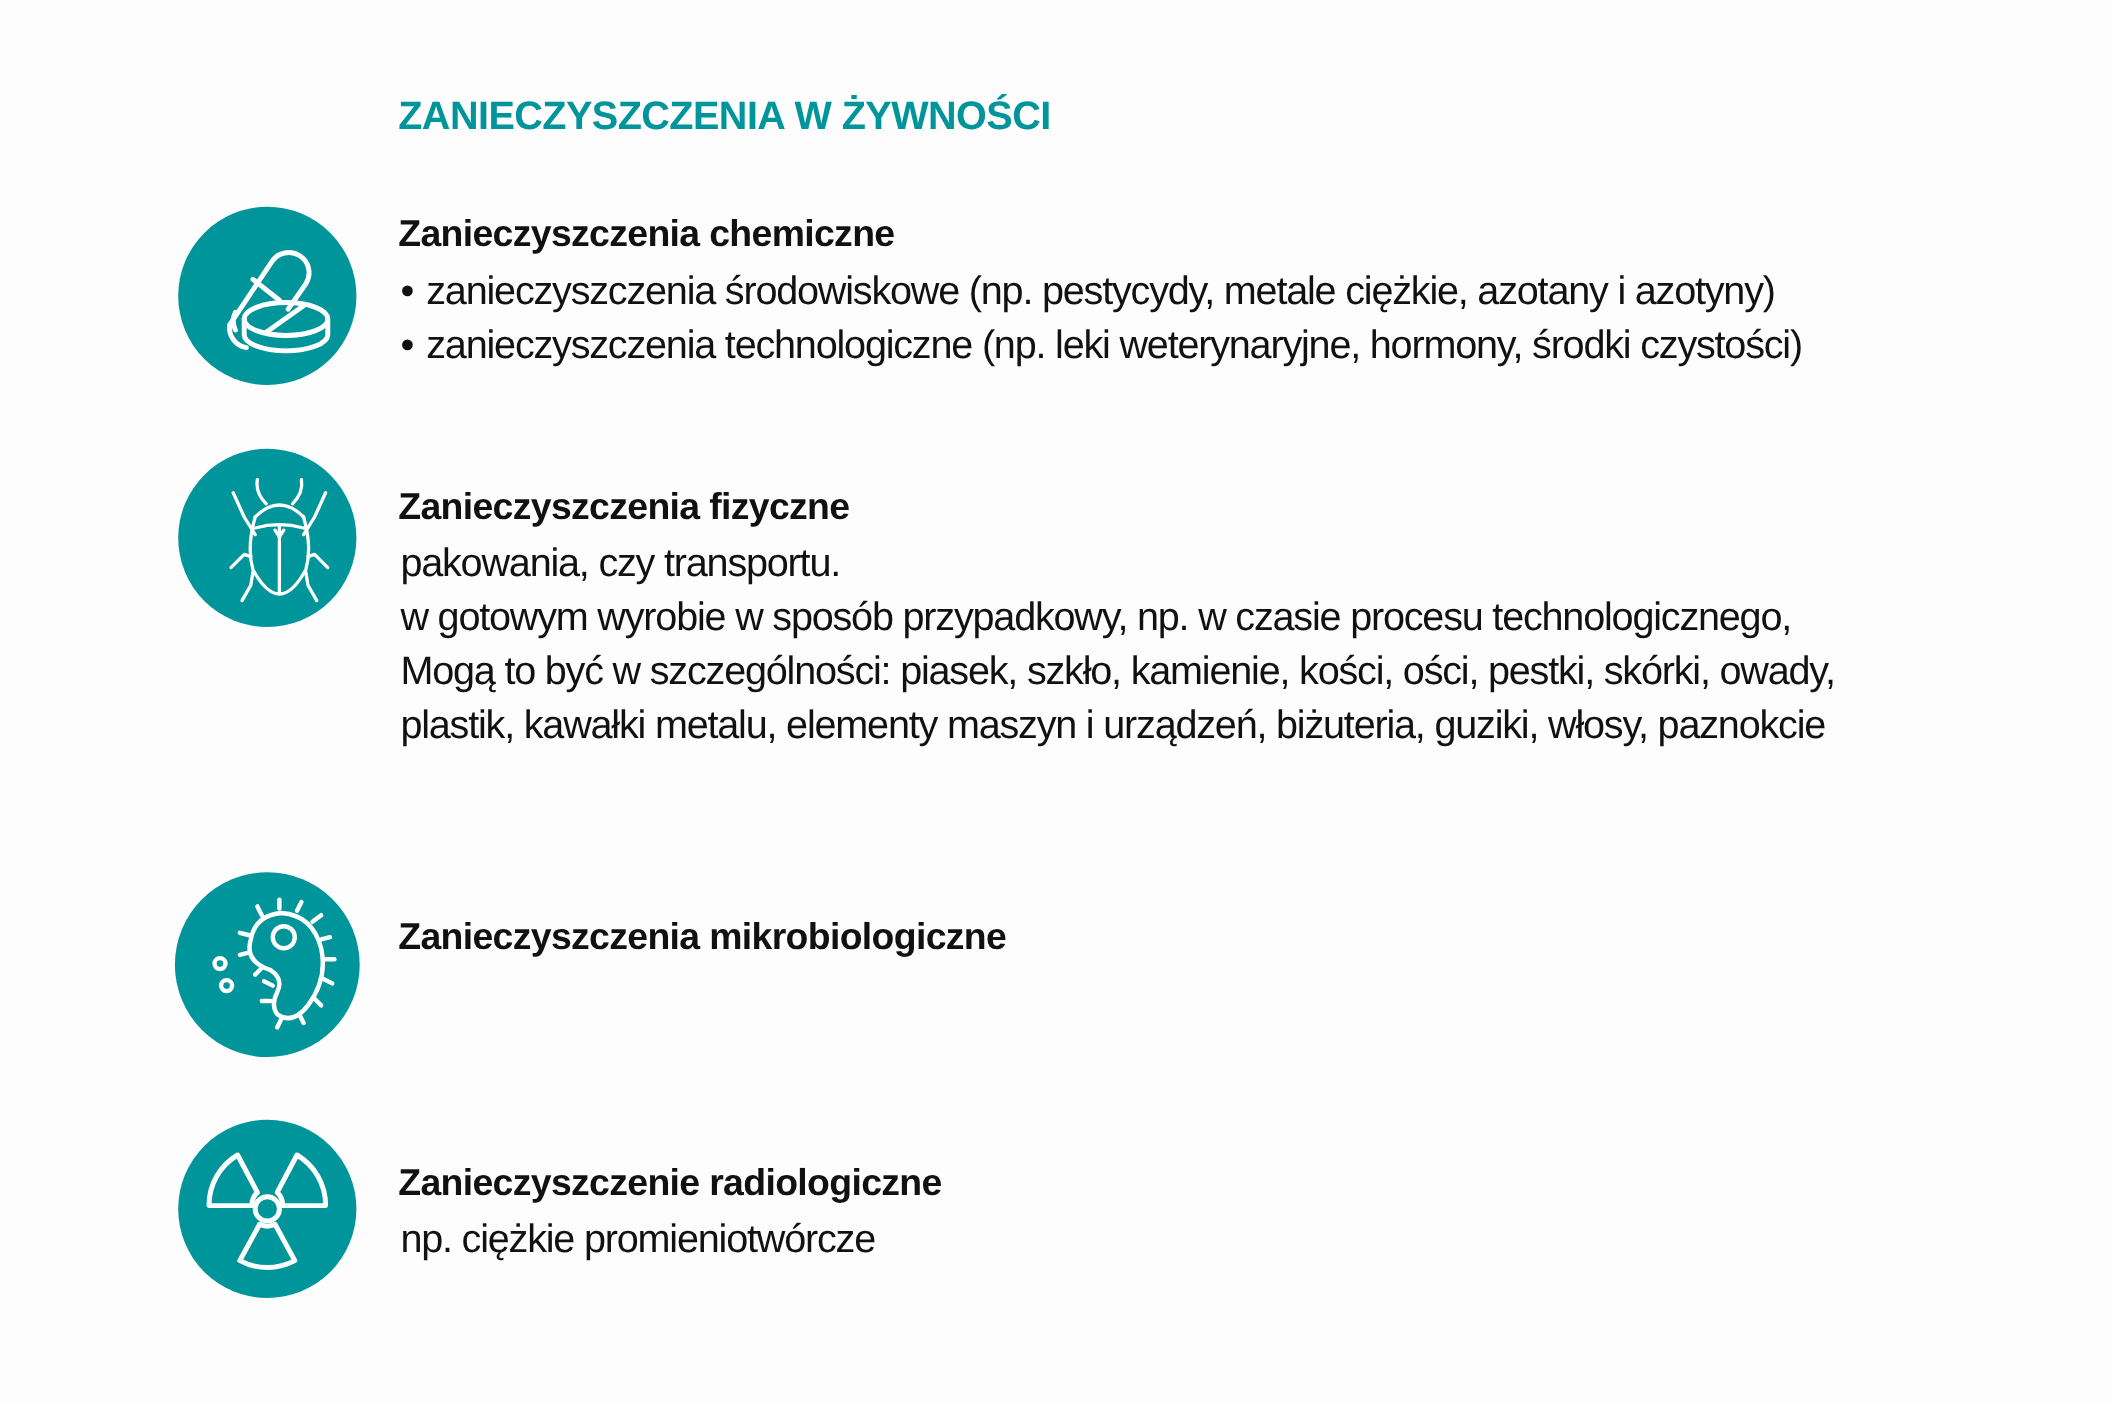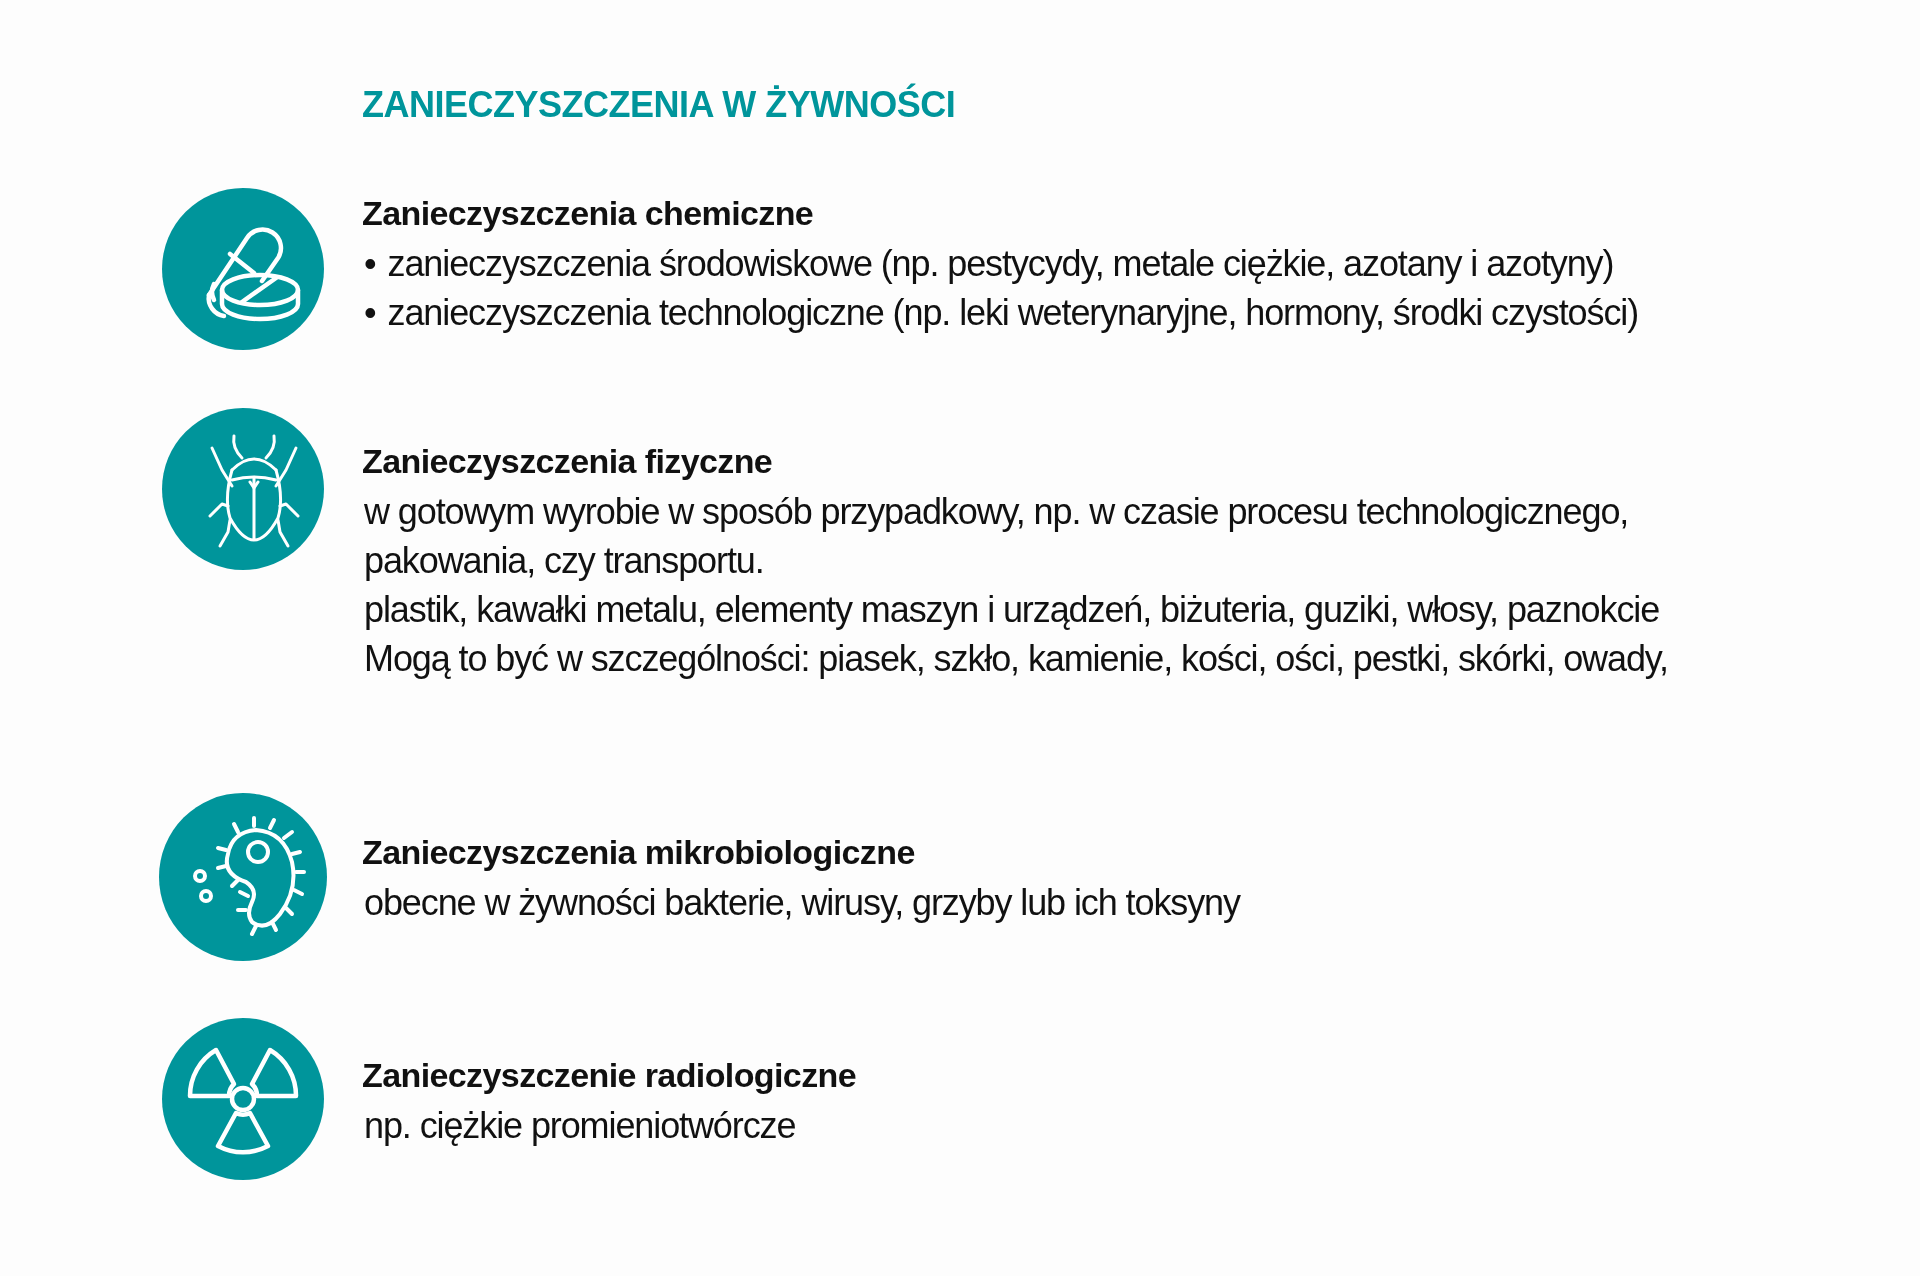--- a/index.html
+++ b/index.html
@@ -102,24 +102,24 @@
       <path d="M66 98 L60 96 L48 108"></path>
       <path d="M68 112 L66 124 L58 138"></path>
 
       <path d="M114 78 L124 62 L134 40"></path>
       <path d="M118 98 L124 96 L136 108"></path>
       <path d="M116 112 L118 124 L126 138"></path>
     </svg>
   </div>
   <div class="text" style="top:32px;">
     <p class="heading">Zanieczyszczenia fizyczne</p>
+    <p class="body-line">pakowania, czy transportu.</p>
     <p class="body-line">w gotowym wyrobie w sposób przypadkowy, np. w czasie procesu technologicznego,</p>
-    <p class="body-line">pakowania, czy transportu.</p>
+    <p class="body-line">Mogą to być w szczególności: piasek, szkło, kamienie, kości, ości, pestki, skórki, owady,</p>
     <p class="body-line">plastik, kawałki metalu, elementy maszyn i urządzeń, biżuteria, guziki, włosy, paznokcie</p>
-    <p class="body-line">Mogą to być w szczególności: piasek, szkło, kamienie, kości, ości, pestki, skórki, owady,</p>
   </div>
 </div>
 
 <div class="section" style="top:793px;">
   <div class="icon-circle" style="left:-3px;width:168px;height:168px;">
     <svg viewBox="0 0 162 162" fill="none" stroke="#fff" stroke-width="4" stroke-linecap="round" stroke-linejoin="round">
       <path d="M66 58 Q70 36 94 34 Q122 36 130 66 Q136 94 118 118 Q104 136 90 126 Q84 118 90 106 Q96 94 84 86 Q60 78 66 58 Z"></path>
       <circle cx="96" cy="56" r="10"></circle>
 
       <path d="M76 36 L72 28"></path>
@@ -137,21 +137,20 @@
       <path d="M76 84 L70 90"></path>
         <path d="M64 70 L56 72"></path>
         <path d="M64 54 L56 52"></path>
 
       <circle cx="38" cy="80" r="5"></circle>
       <circle cx="44" cy="100" r="5"></circle>
     </svg>
   </div>
   <div class="text" style="top:38px;">
     <p class="heading">Zanieczyszczenia mikrobiologiczne</p>
-    <p class="body-line">obecne w żywności bakterie, wirusy, grzyby lub ich toksyny</p>
   </div>
 </div>
 
 <div class="section" style="top:1018px;">
   <div class="icon-circle">
     <svg viewBox="0 0 162 162" fill="none" stroke="#fff" stroke-width="4.5" stroke-linejoin="round">
       <circle cx="81" cy="81" r="11"></circle>
 
       <path d="M67 78 L28 78 A53 53 0 0 1 54 32 L72 66 A16 16 0 0 0 67 78 Z"></path>
 

